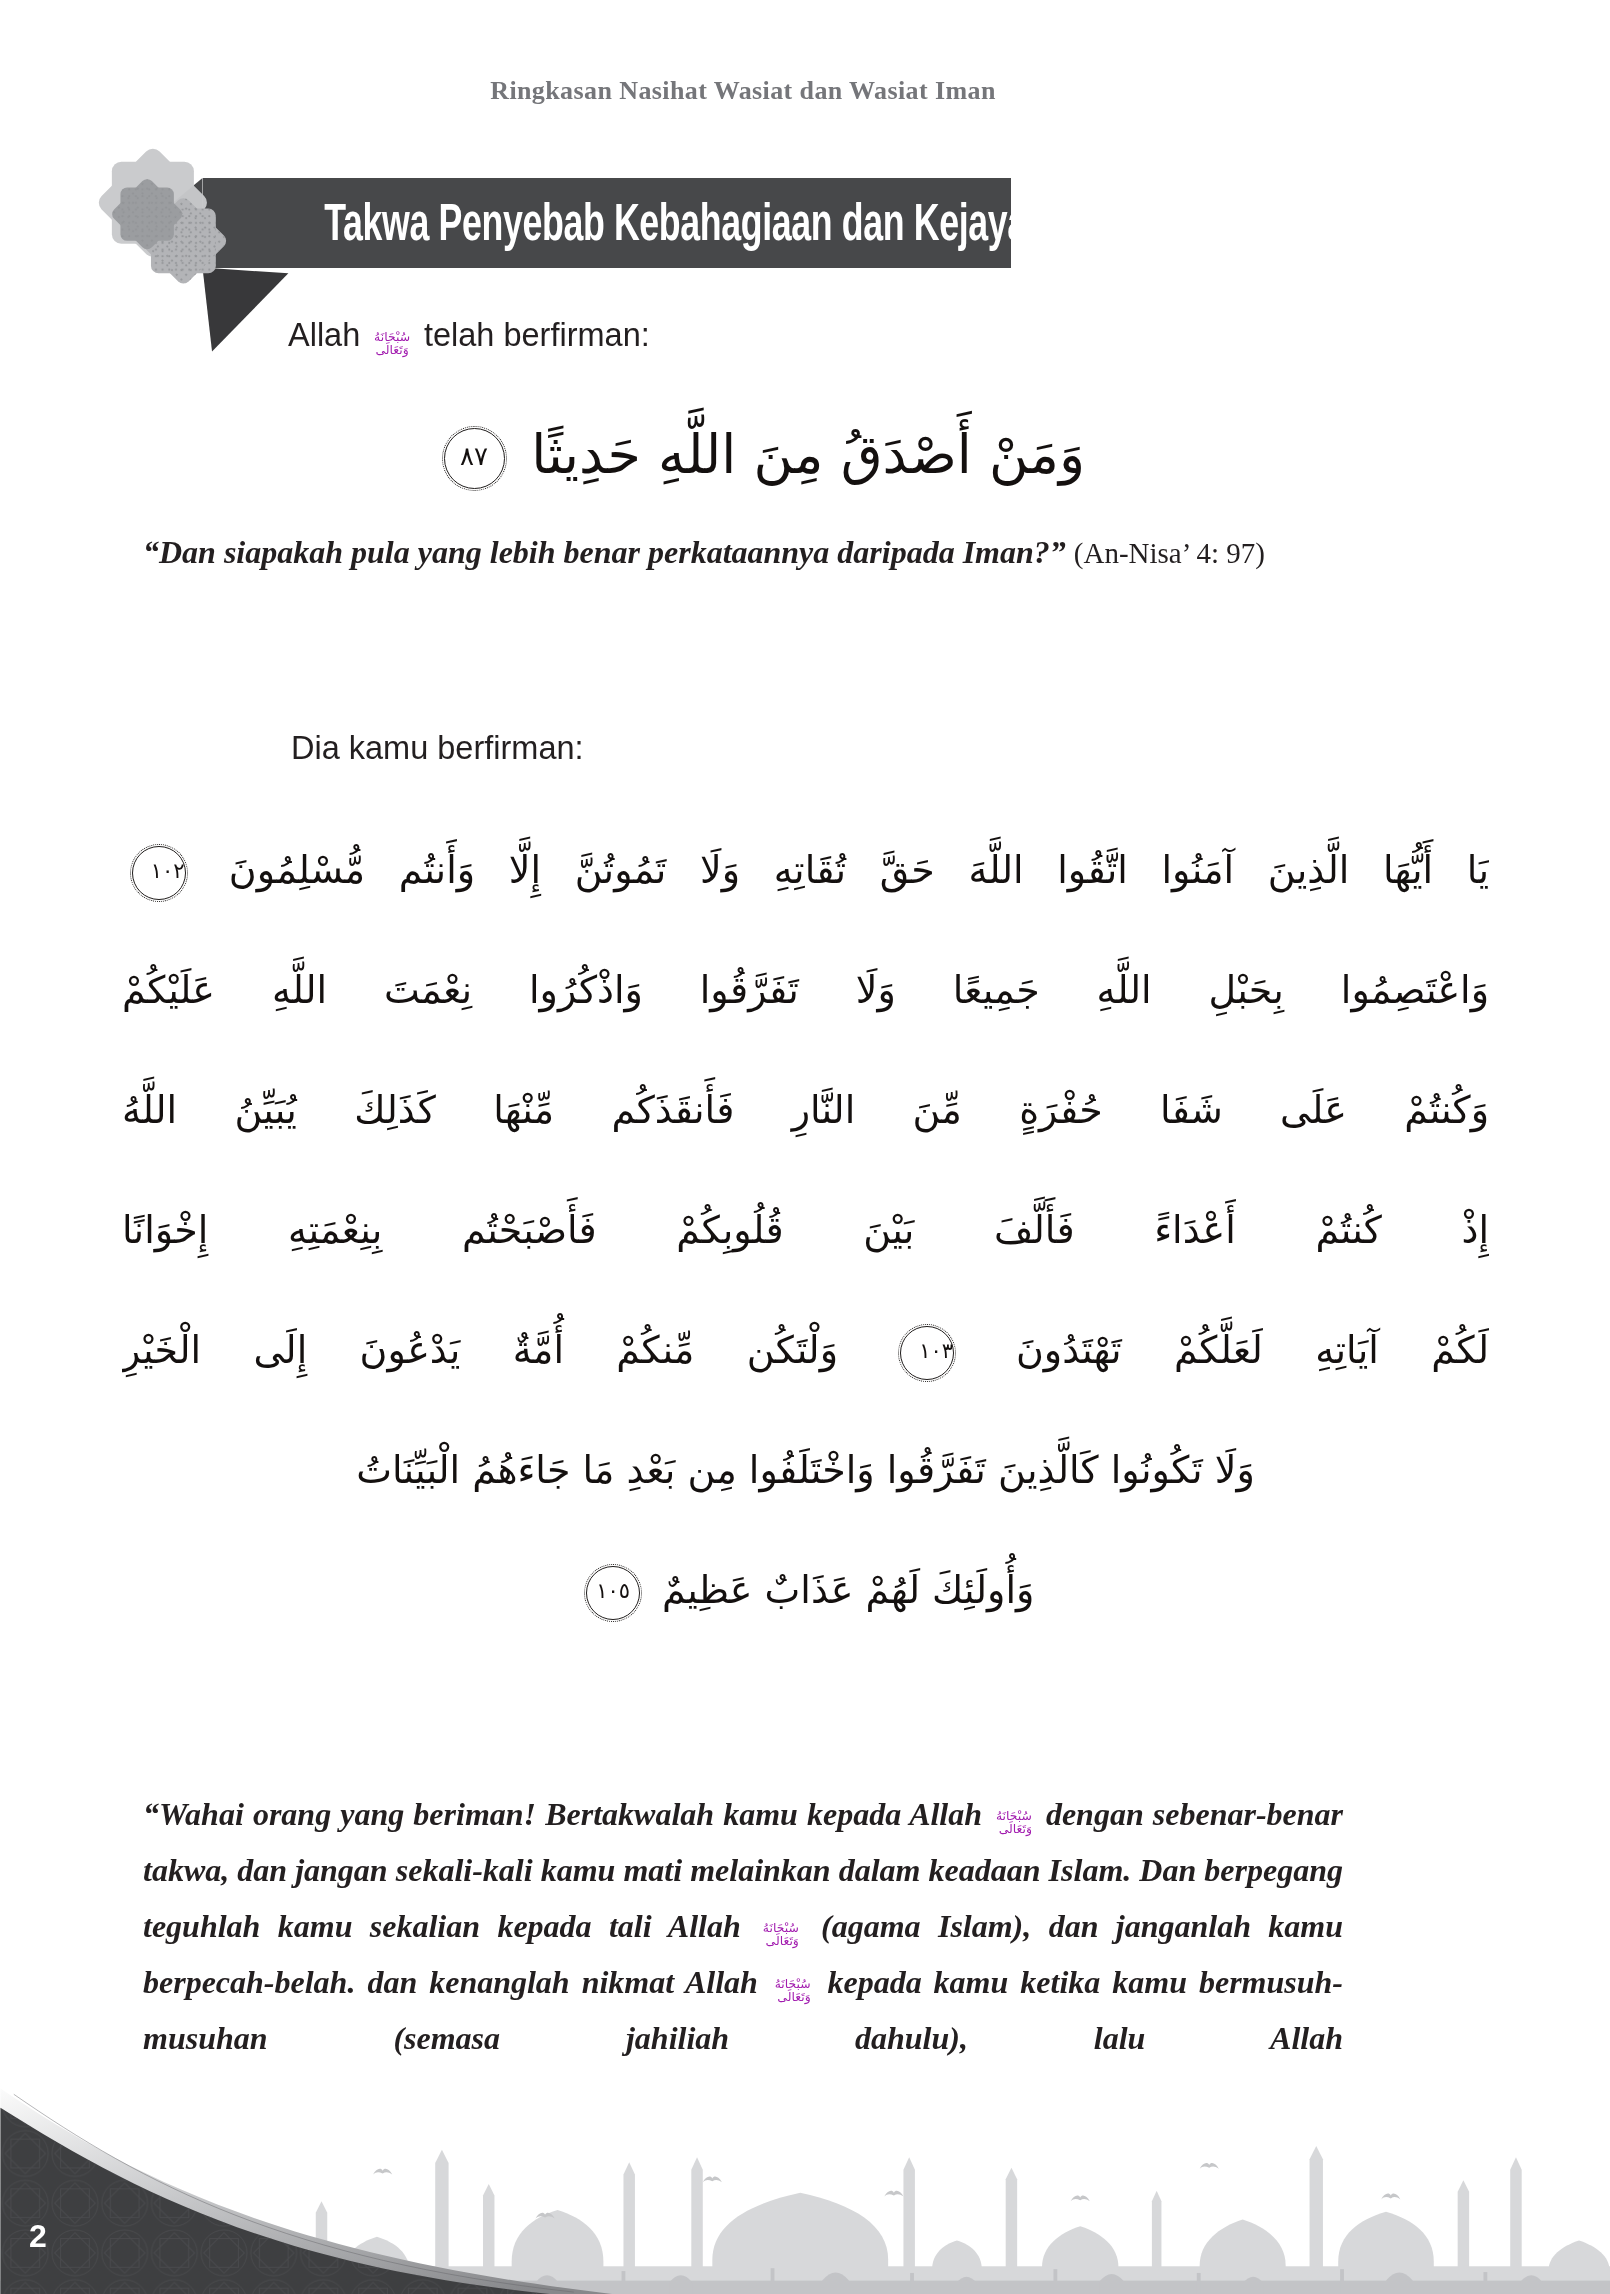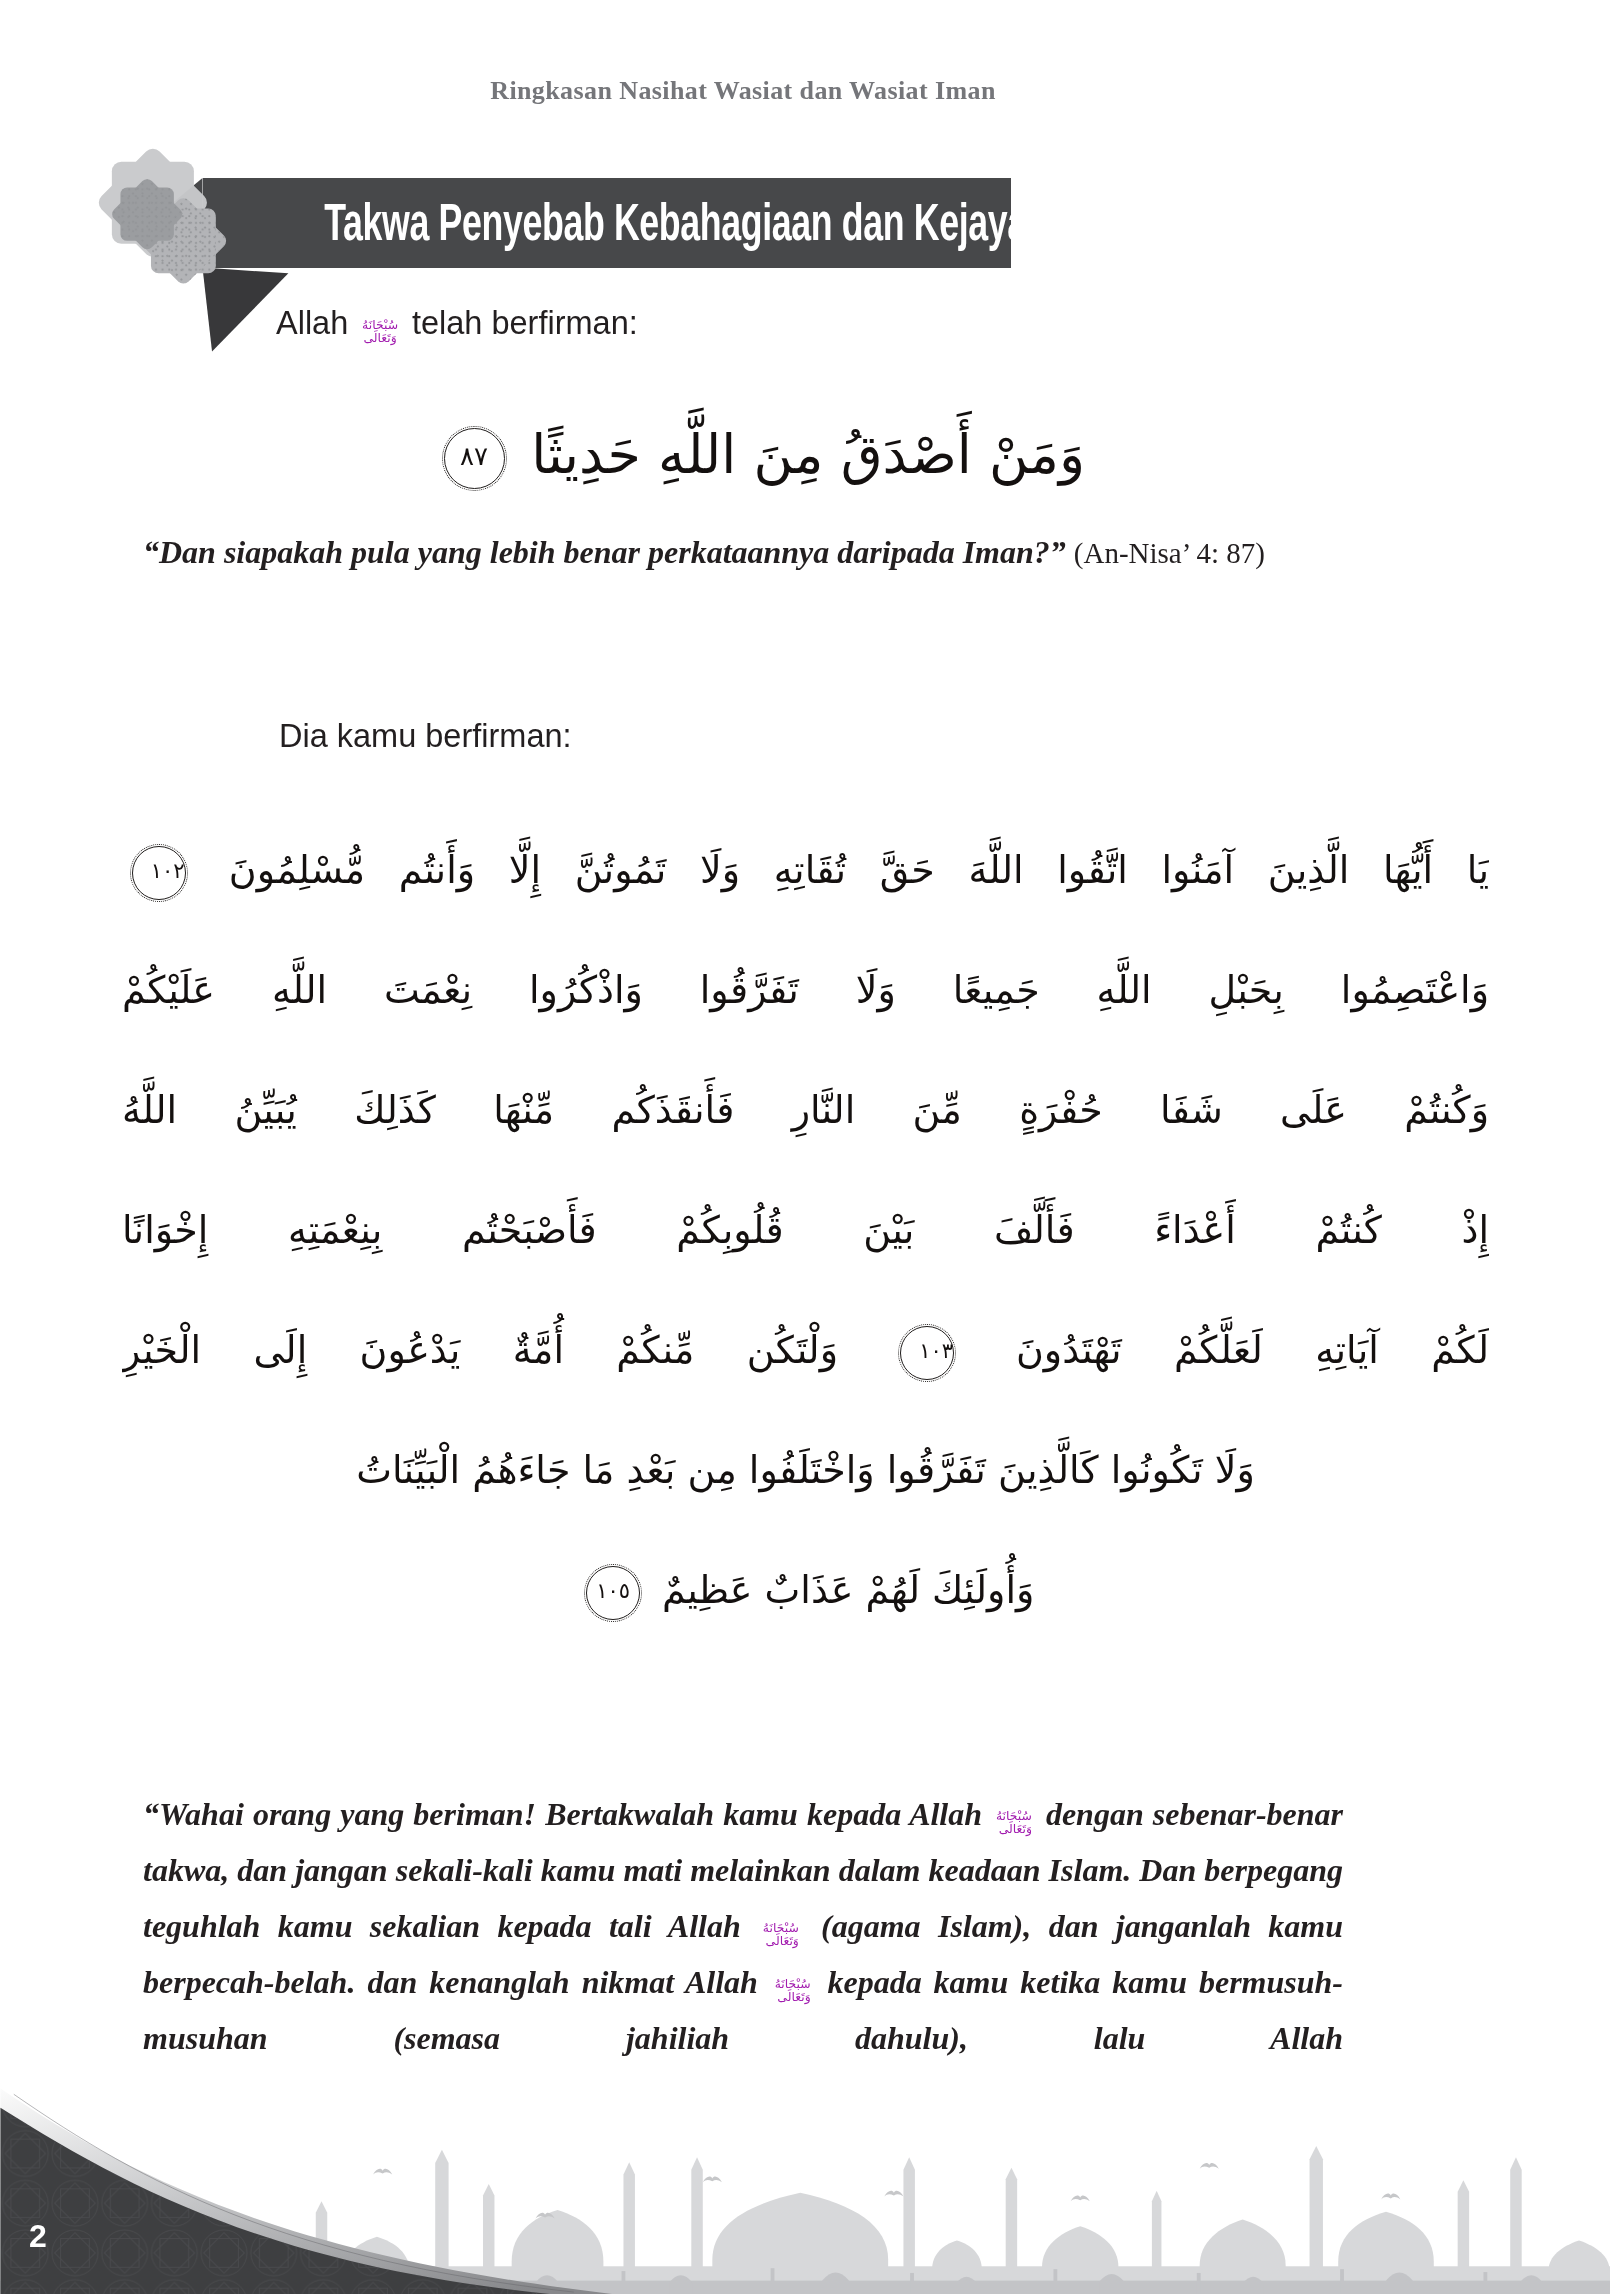--- a/index.html
+++ b/index.html
@@ -13,21 +13,21 @@
 
   
   .banner-bar{position:absolute;left:203px;top:178px;width:808px;height:90px;
     background:var(--banner,#47484a);z-index:2;}
   .banner-title{width:100%;height:90px;line-height:90px;text-align:center;white-space:nowrap;
     color:#fff;font-weight:bold;font-size:51px;letter-spacing:-0.5px;
     transform:scaleX(.70);transform-origin:50% 50%;}
   .banner-ornament{position:absolute;left:67px;top:134px;z-index:3;pointer-events:none;}
 
   
-  .intro{position:absolute;left:272px;margin:4px;font-size:32.5px;line-height:42px;color:#231f20;}
+  .intro{position:absolute;left:272px;margin:16px;font-size:32.5px;line-height:42px;color:#231f20;}
   .intro1{top:298px;}
   .intro2{top:711px;left:275px;}
 
   
   .arabic{font-family:"DejaVu Sans",sans-serif;direction:rtl;color:#14100f;}
   .verse1{position:absolute;left:0;top:400px;width:1519px;height:109px;line-height:109px;
     text-align:center;font-size:54px;}
   .quran{position:absolute;left:122px;top:810px;width:1367px;z-index:2;}
   .qline{height:120px;line-height:120px;font-size:38px;overflow:hidden;}
   .qjust{text-align:justify;text-align-last:justify;}
@@ -98,21 +98,21 @@
     <g fill="url(#dotsA)" opacity="0.55">
       <rect x="56" y="56" width="56" height="56" rx="7"></rect>
       <rect x="56" y="56" width="56" height="56" rx="7" transform="rotate(45 84 84)"></rect>
     </g>
   </svg>
 
   <p class="intro intro1">Allah <span class="swt"><span>سُبْحَانَهُ</span><span>وَتَعَالَى</span></span> telah berfirman:</p>
 
   <div class="arabic verse1" dir="rtl">وَمَنْ أَصْدَقُ مِنَ اللَّهِ حَدِيثًا <span class="ayah">٨٧</span></div>
 
-  <p class="trans trans1"><span class="q">“Dan siapakah pula yang lebih benar perkataannya daripada Iman?”</span> <span class="ref">(An-Nisa’ 4: 87)</span></p>
+  <p class="trans trans1"><span class="q">“Dan siapakah pula yang lebih benar perkataannya daripada Iman?”</span> <span class="ref">(An-Nisa’ 4: 97)</span></p>
 
   <p class="intro intro2">Dia kamu berfirman:</p>
 
   <div id="quran" class="arabic quran">
       <div class="qline qjust" dir="rtl">يَا أَيُّهَا الَّذِينَ آمَنُوا اتَّقُوا اللَّهَ حَقَّ تُقَاتِهِ وَلَا تَمُوتُنَّ إِلَّا وَأَنتُم مُّسْلِمُونَ <span class="ayah">١٠٢</span></div>
       <div class="qline qjust" dir="rtl">وَاعْتَصِمُوا بِحَبْلِ اللَّهِ جَمِيعًا وَلَا تَفَرَّقُوا وَاذْكُرُوا نِعْمَتَ اللَّهِ عَلَيْكُمْ</div>
       <div class="qline qjust" dir="rtl">وَكُنتُمْ عَلَى شَفَا حُفْرَةٍ مِّنَ النَّارِ فَأَنقَذَكُم مِّنْهَا كَذَلِكَ يُبَيِّنُ اللَّهُ</div>
       <div class="qline qjust" dir="rtl">إِذْ كُنتُمْ أَعْدَاءً فَأَلَّفَ بَيْنَ قُلُوبِكُمْ فَأَصْبَحْتُم بِنِعْمَتِهِ إِخْوَانًا</div>
       <div class="qline qjust" dir="rtl">لَكُمْ آيَاتِهِ لَعَلَّكُمْ تَهْتَدُونَ <span class="ayah">١٠٣</span> وَلْتَكُن مِّنكُمْ أُمَّةٌ يَدْعُونَ إِلَى الْخَيْرِ</div>
       <div class="qline qcenter" dir="rtl">وَلَا تَكُونُوا كَالَّذِينَ تَفَرَّقُوا وَاخْتَلَفُوا مِن بَعْدِ مَا جَاءَهُمُ الْبَيِّنَاتُ</div>

